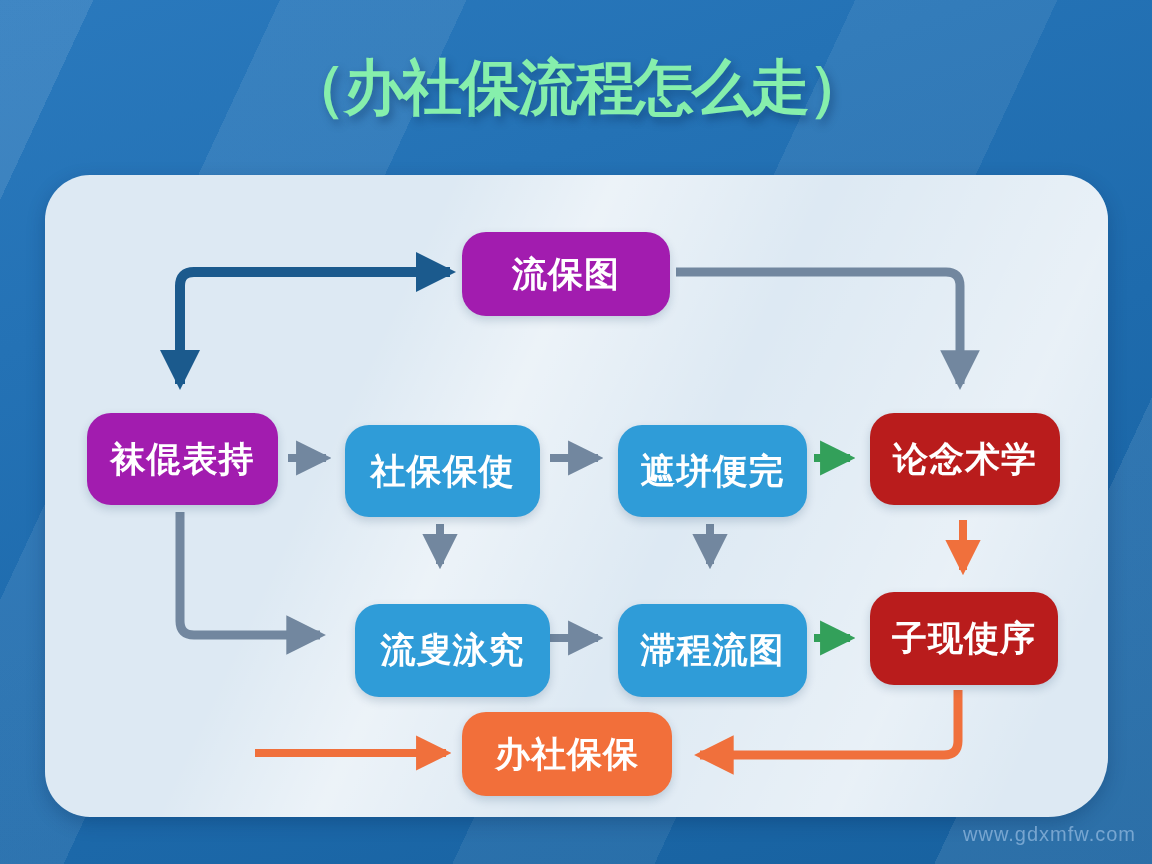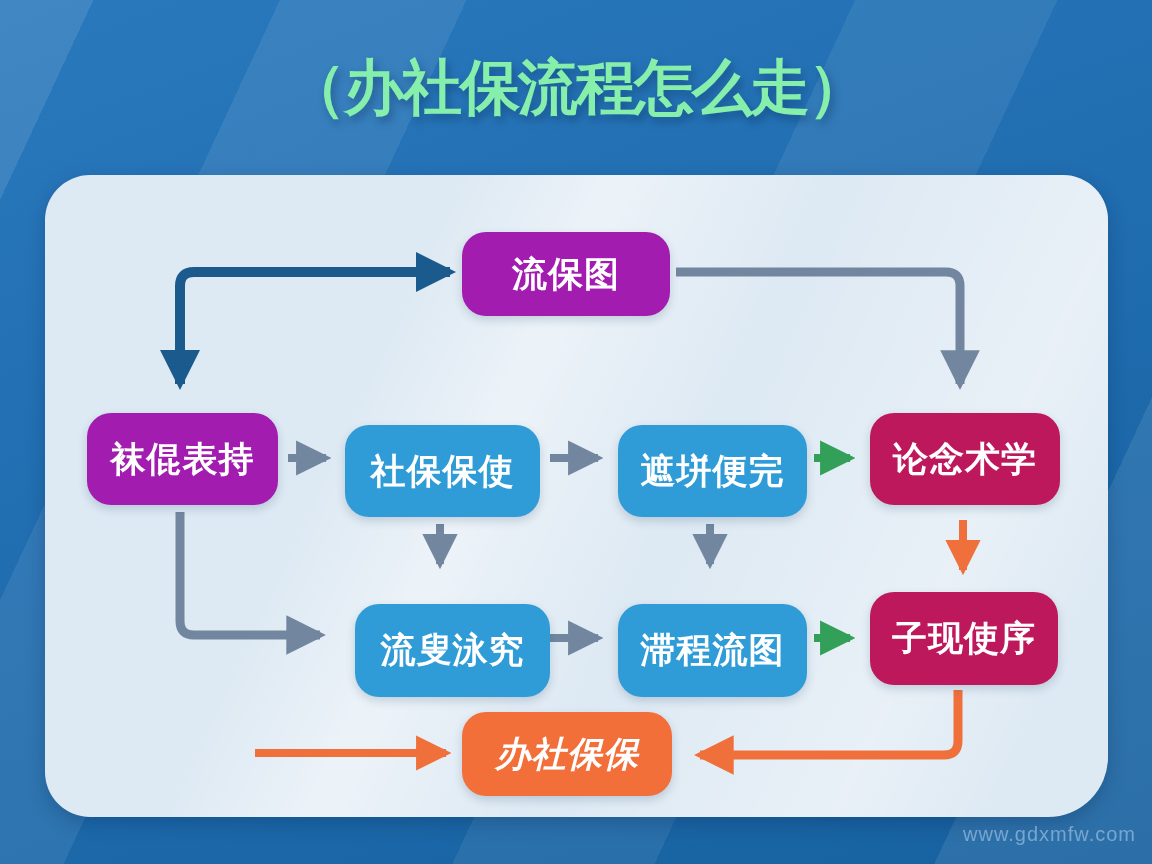--- a/index.html
+++ b/index.html
@@ -40,31 +40,31 @@
   }
   svg.arrows{position:absolute;inset:0;width:1152px;height:864px;}
   .node{
     position:absolute;display:flex;align-items:center;justify-content:center;
     color:#ffffff;font-size:35px;font-weight:bold;border-radius:24px;
     box-shadow:0 4px 10px rgba(10,50,90,0.18);
     white-space:nowrap;letter-spacing:1px;
   }
   .navy{background:#a21caf;}
   .blue{background:#2f9cd8;margin-top:12px;}
-  .green{background:#be185d;font-family:Liberation Mono, monospace;}
+  .green{background:#b91c1c;font-family:Liberation Mono, monospace;}
   .orange{background:#f26f3a;}
   .n-top   {left:462px;top:232px;width:208px;height:84px;}
   .n-r2c1  {left:87px; top:413px;width:191px;height:92px;}
   .n-r2c2  {left:345px;top:413px;width:195px;height:92px;}
   .n-r2c3  {left:618px;top:413px;width:189px;height:92px;}
   .n-r2c4  {left:870px;top:413px;width:190px;height:92px;}
   .n-r3c1  {left:355px;top:592px;width:195px;height:93px;}
   .n-r3c2  {left:618px;top:592px;width:189px;height:93px;}
   .n-r3c3  {left:870px;top:592px;width:188px;height:93px;}
-  .n-end   {left:462px;top:712px;width:210px;height:84px;font-style:italic;}
+  .n-end   {left:462px;top:712px;width:210px;height:84px;}
   .watermark{
     position:absolute;right:16px;bottom:18px;
     color:rgba(160,195,230,0.65);font-size:20px;letter-spacing:1px;
   }
 </style>
 </head>
 <body>
 
 <div class="bg"></div>
 

